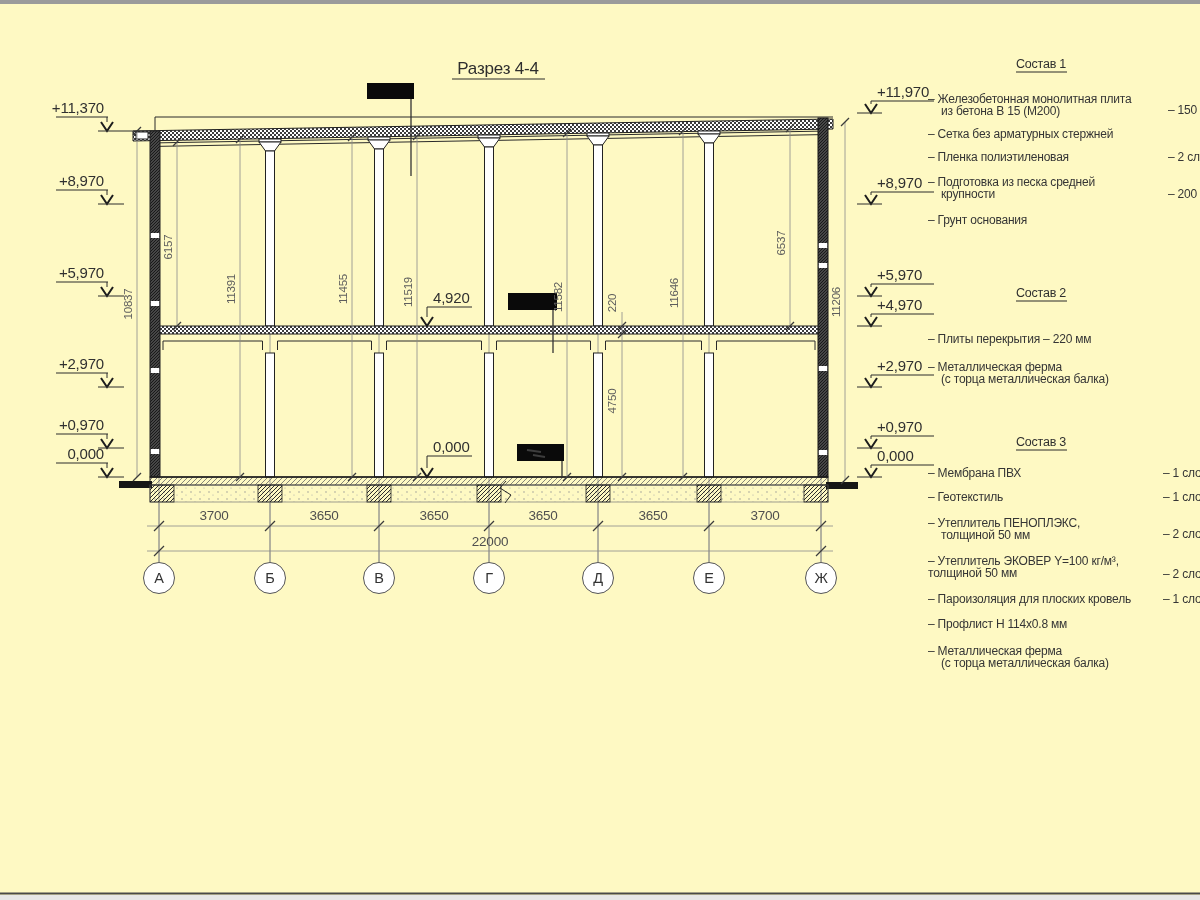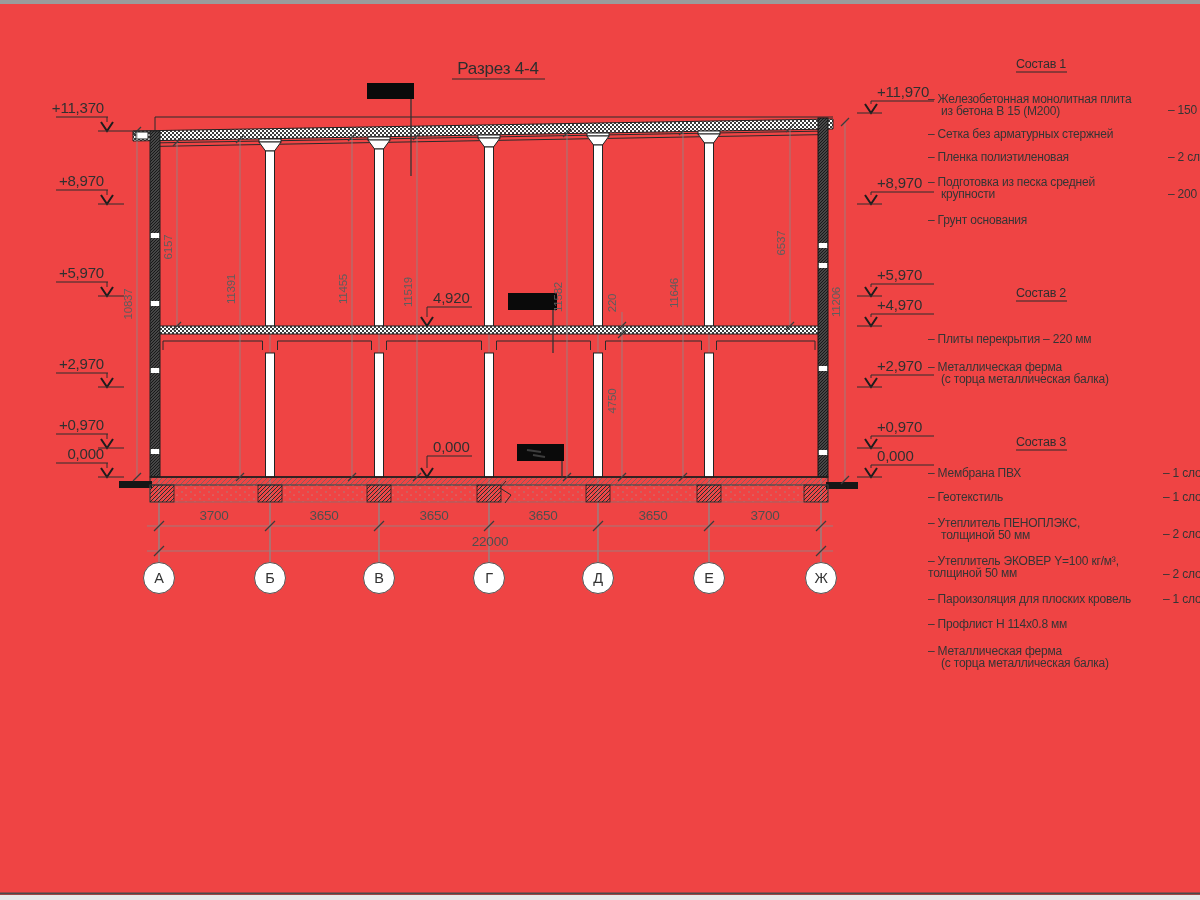--- a/index.html
+++ b/index.html
@@ -1,16 +1,16 @@
 <!DOCTYPE html>
 <html><head>
 <meta charset="utf-8">
 <style>
   html,body{margin:0;padding:0;background:#fff;}
-  .canvas{position:relative;width:1200px;height:900px;background:#ef4444;overflow:hidden;}
+  .canvas{position:relative;width:1200px;height:900px;background:#fef9c3;overflow:hidden;}
   svg{display:block;}
   text{font-family:"Liberation Sans","DejaVu Sans",sans-serif;fill:#3a3a3a;letter-spacing:-0.2px;}
   .title-t{font-size:17px;fill:#2e2e2e;}
   .elev{font-size:15px;fill:#303030;}
   .vdim{font-size:11.5px;fill:#5d5d5d;}
   .dim{font-size:13.5px;fill:#4f4f4f;}
   .gl{font-size:14.5px;fill:#333;text-anchor:middle;}
   .note{font-size:12px;fill:#353535;}
   .nhead{font-size:12.5px;fill:#2f2f2f;}
   .ln{stroke:#2a2a2a;stroke-width:1;fill:none;}

